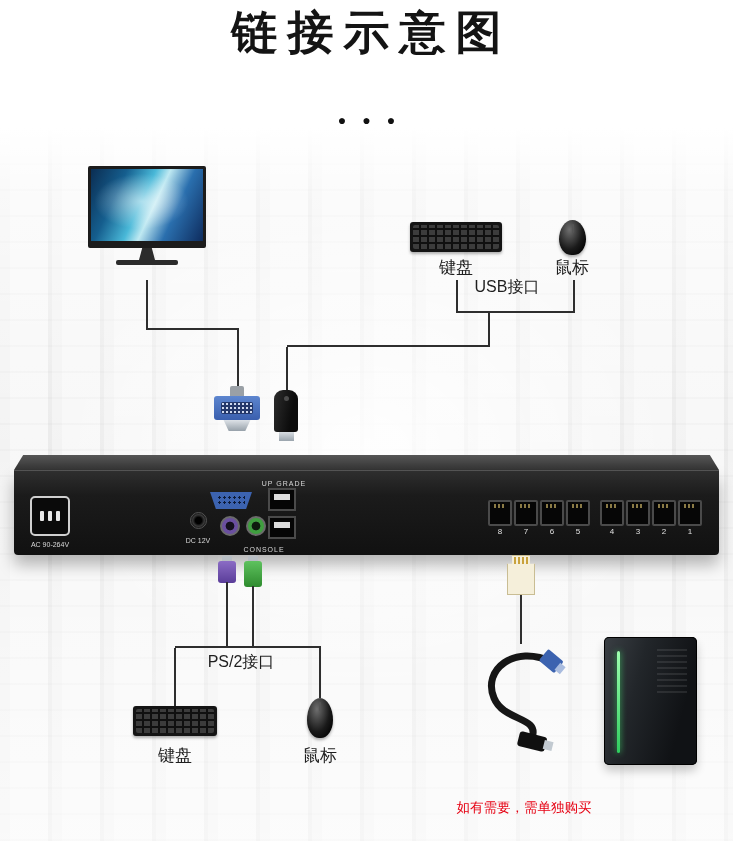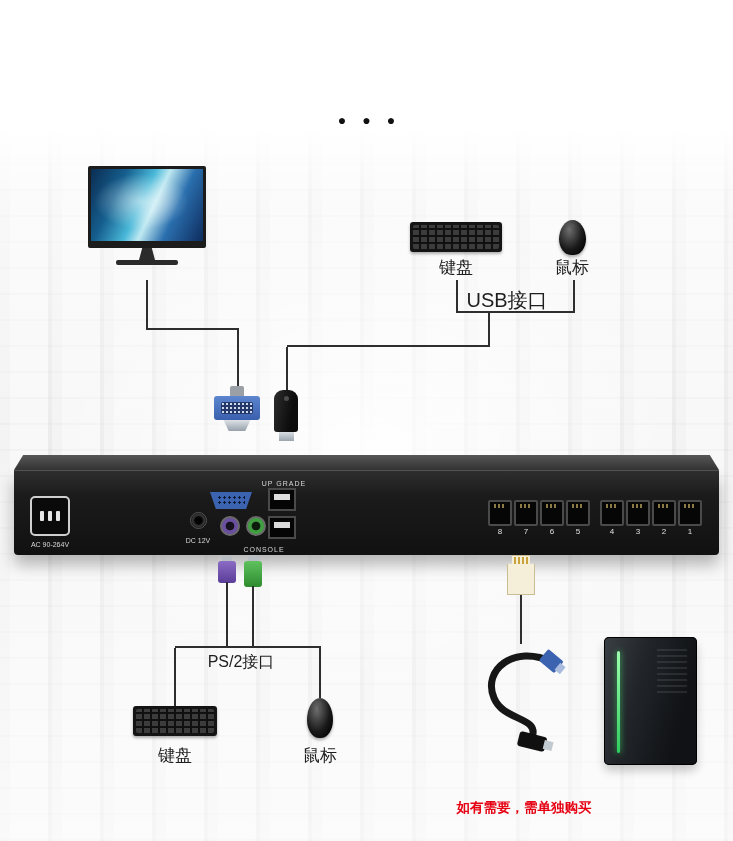--- a/index.html
+++ b/index.html
@@ -85,53 +85,54 @@
       background:#f5efda;border:1px solid #c9bd93;
       clip-path:polygon(18% 0,82% 0,82% 22%,100% 22%,100% 100%,0 100%,0 22%,18% 22%);}
   .plug-white::before{content:"";position:absolute;left:6px;top:1px;width:14px;height:7px;
       background:repeating-linear-gradient(90deg,#c9a23c 0 2px,#f5efda 2px 4px);}
   
   .module-img{position:absolute;left:474px;top:642px;width:100px;height:112px;}
   .module-label{position:absolute;left:472px;top:757px;width:102px;height:33px;box-sizing:border-box;
       border:2px solid #1a1a1a;background:#fff;font-size:19px;font-weight:bold;line-height:29px;
       text-align:center;letter-spacing:2px;color:#111;}
   .module-note{position:absolute;left:432px;top:799px;width:184px;text-align:center;
-      color:#e60012;font-size:13.5px;font-weight:bold;}
+      color:#e60012;font-size:13.5px;font-weight:normal;}
   
   .tower{position:absolute;left:604px;top:637px;width:93px;height:128px;border-radius:5px;
       background:linear-gradient(105deg,#3a3f44 0%,#22262a 35%,#101215 78%);
       box-shadow:inset 0 0 0 1px #000,0 6px 10px rgba(0,0,0,.2);}
   .tower-stripe{position:absolute;left:13px;top:14px;bottom:12px;width:3px;border-radius:2px;
       background:linear-gradient(#9fffb0,#2ecc5e);box-shadow:0 0 6px rgba(62,230,110,.8);}
   .tower-vents{position:absolute;right:10px;top:10px;width:30px;height:46px;
       background:repeating-linear-gradient(0deg,rgba(255,255,255,.09) 0 2px,transparent 2px 6px);}
 </style>
 </head>
 <body>
 
 <div class="stage">
   <div class="bg"></div>
 
+  <div class="title">链接示意图</div>
   <div class="dots">●●●</div>
 
   <div class="monitor">
     <div class="mon-screen"></div>
     <div class="mon-neck"></div>
     <div class="mon-base"></div>
   </div>
 
   <div class="kb" style="left:410px;top:222px;width:92px;height:30px">
     <div class="kb-keys"></div>
   </div>
   <div class="lbl" style="left:424px;top:256px;width:64px">键盘</div>
 
   <div class="mouse" style="left:559px;top:220px;width:27px;height:35px"></div>
   <div class="lbl" style="left:540px;top:256px;width:64px">鼠标</div>
 
-  <div class="lbl" style="left:452px;top:287px;width:110px;font-size:20px">USB接口</div>
+  <div class="lbl" style="left:452px;top:277px;width:110px;font-size:16px">USB接口</div>
 
   <div class="ln" style="left:146px;top:280px;width:2px;height:48px"></div>
   <div class="ln" style="left:146px;top:328px;width:93px;height:2px"></div>
   <div class="ln" style="left:237px;top:328px;width:2px;height:60px"></div>
   <div class="ln" style="left:456px;top:280px;width:2px;height:33px"></div>
   <div class="ln" style="left:573px;top:280px;width:2px;height:33px"></div>
   <div class="ln" style="left:456px;top:311px;width:119px;height:2px"></div>
   <div class="ln" style="left:488px;top:313px;width:2px;height:34px"></div>
   <div class="ln" style="left:287px;top:345px;width:203px;height:2px"></div>
   <div class="ln" style="left:286px;top:347px;width:2px;height:43px"></div>

